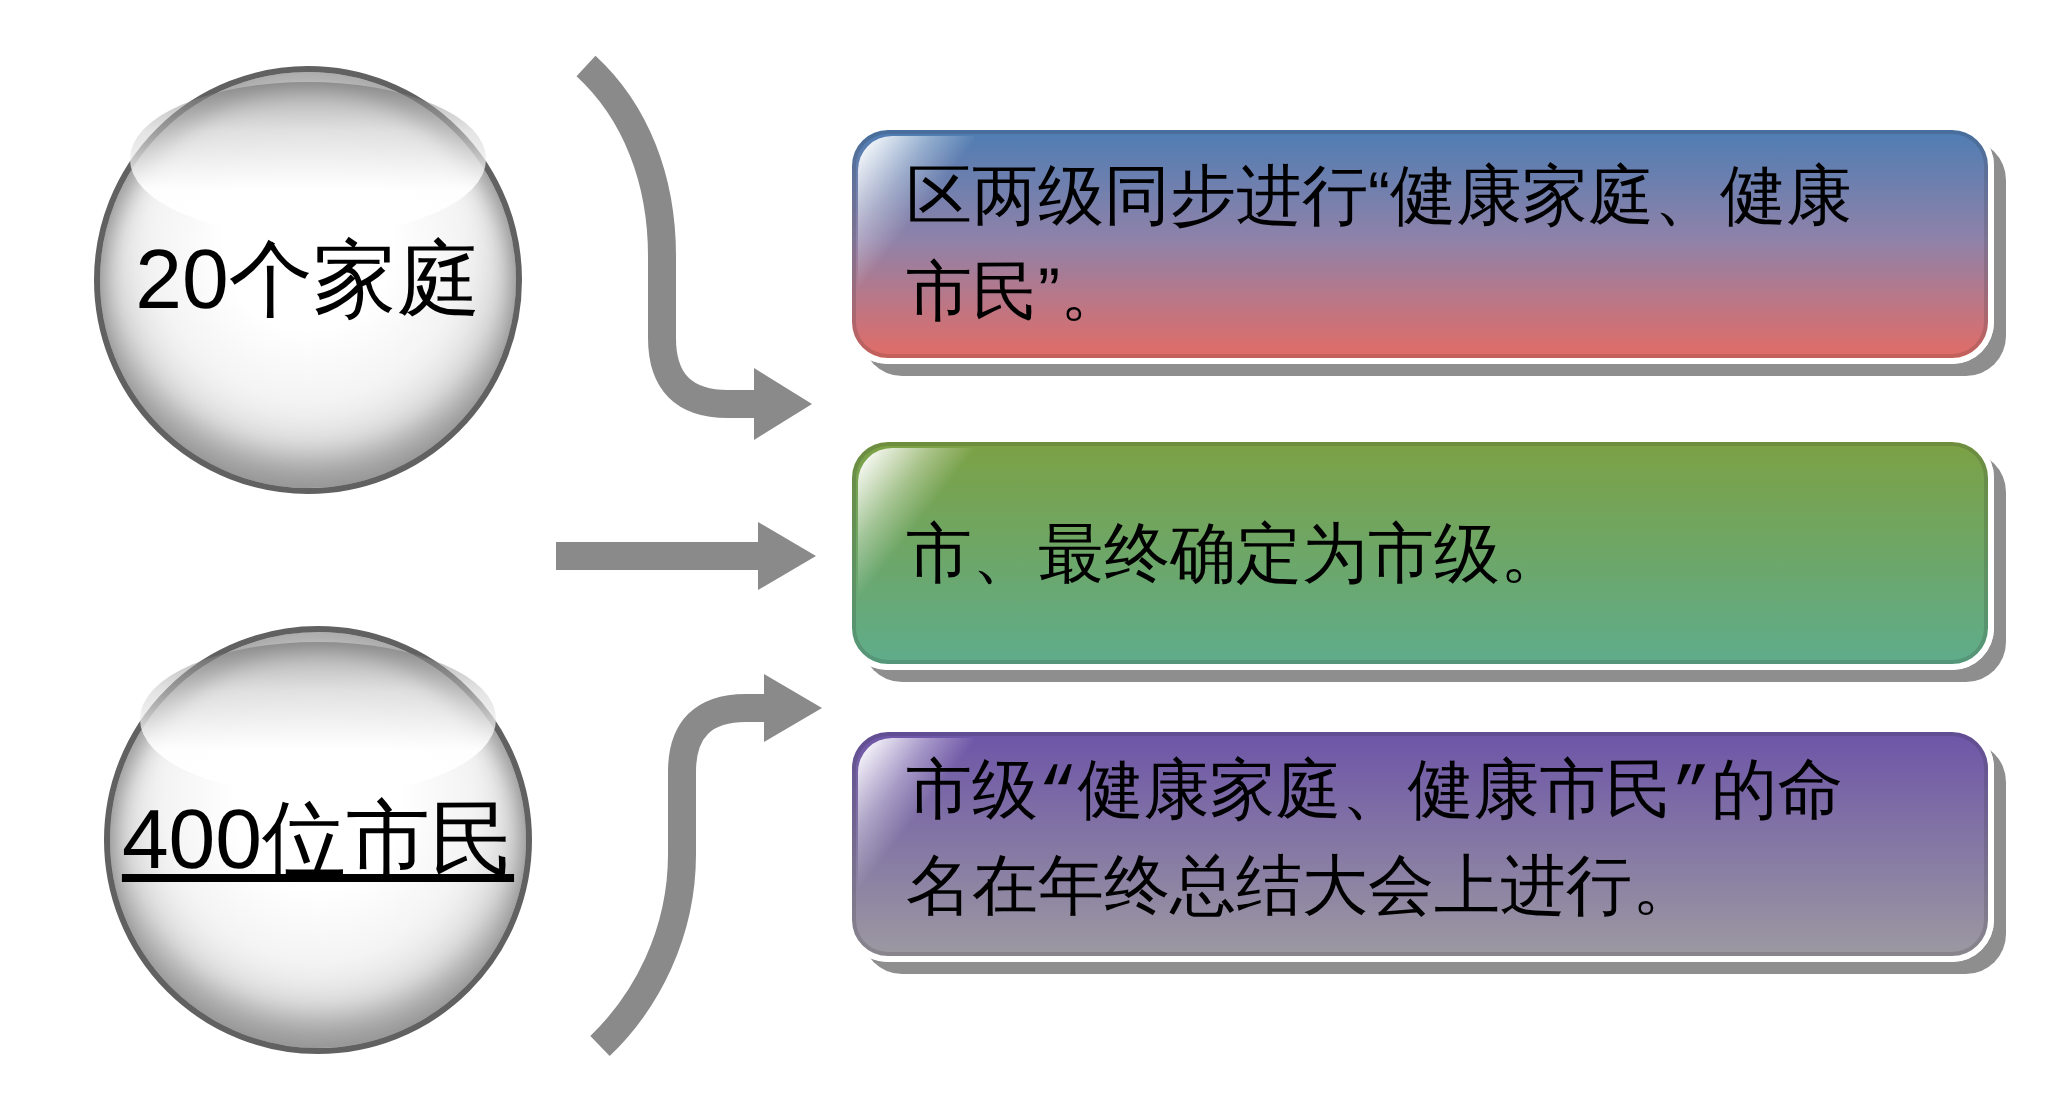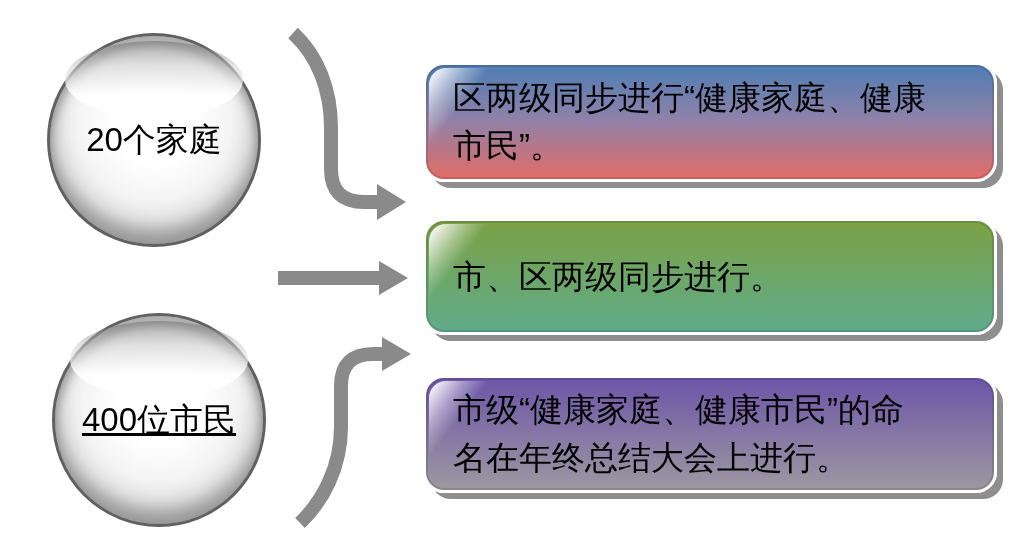--- a/index.html
+++ b/index.html
@@ -38,21 +38,21 @@
     border-radius: 50%;
     background: linear-gradient(to bottom,
       rgba(100,100,100,0.50) 0%,
       rgba(205,205,205,0.55) 32%,
       rgba(255,255,255,0.92) 70%,
       #ffffff 100%);
   }
   .sphere .label {
     position: relative;
     z-index: 2;
-    font-size: 33px;
+    font-size: 42px;
     color: #000000;
     white-space: nowrap;
     margin-top: 0;
   }
 
   
   .box {
     position: absolute;
     left: 423px;
     width: 574px;
@@ -88,22 +88,23 @@
   }
   .box-1 {
     top: 62px; height: 120px;
     background: linear-gradient(to bottom, #4e7db3 0%, #8f82a9 48%, #e26c66 100%);
   }
   .box-2 {
     top: 218px; height: 117px;
     background: linear-gradient(to bottom, #7ca144 0%, #5fac8b 100%);
   }
   .box-3 {
-    top: 375px; height: 118px;
+    top: 363px; height: 118px;
     background: linear-gradient(to bottom, #6d55a8 0%, #9c99a1 100%);
+    font-family: Liberation Mono, monospace;
   }
 
   
   .arrow-layer {
     position: absolute;
     inset: 0;
     pointer-events: none;
   }
 </style>
 </head>
@@ -134,20 +135,20 @@
       <path d="M 300 523 C 323 501 341 467 341 427 L 341 386 Q 341 354 373 354 L 383 354" fill="none" stroke="#8a8a8a" stroke-width="14"></path>
       <polygon points="382,337 411,354 382,371" fill="#8a8a8a"></polygon>
     </g>
   </svg>
 
   <div class="box box-1">
     <div class="box-text">区两级同步进行“健康家庭、健康市民”。</div>
   </div>
 
   <div class="box box-2">
-    <div class="box-text">市、区两级同步进行。</div>
+    <div class="box-text">市、最终确定为市级。</div>
   </div>
 
   <div class="box box-3">
     <div class="box-text">市级“健康家庭、健康市民”的命名在年终总结大会上进行。</div>
   </div>
 
 </div>
 
 </body></html>

